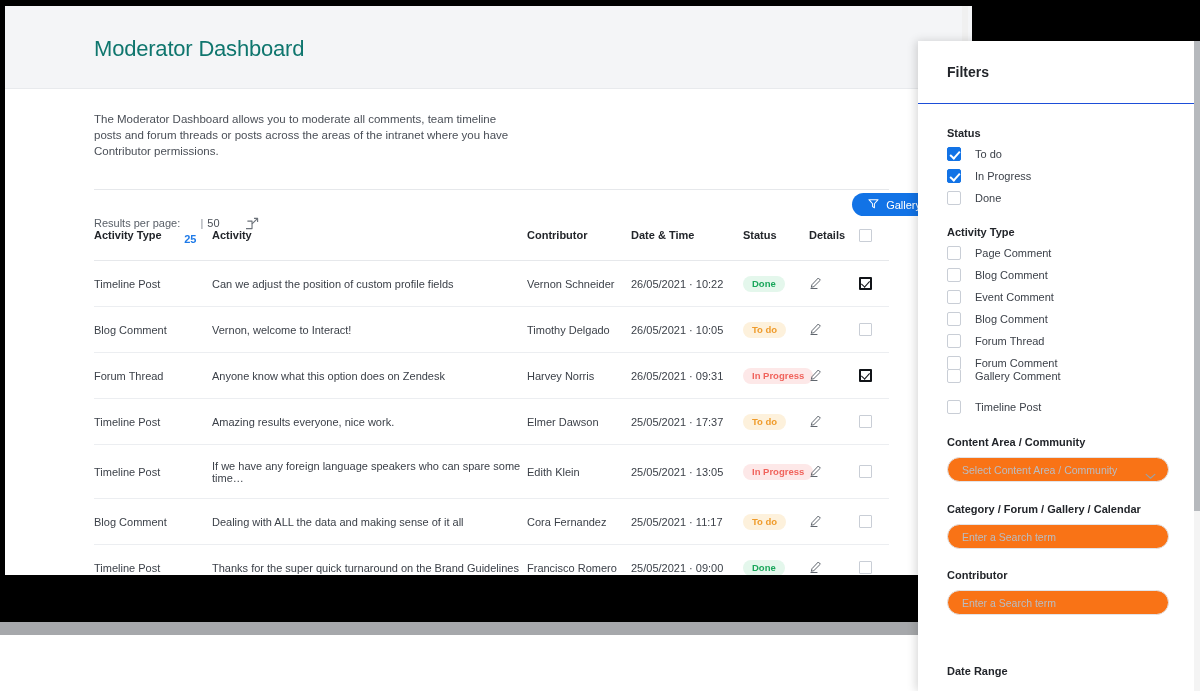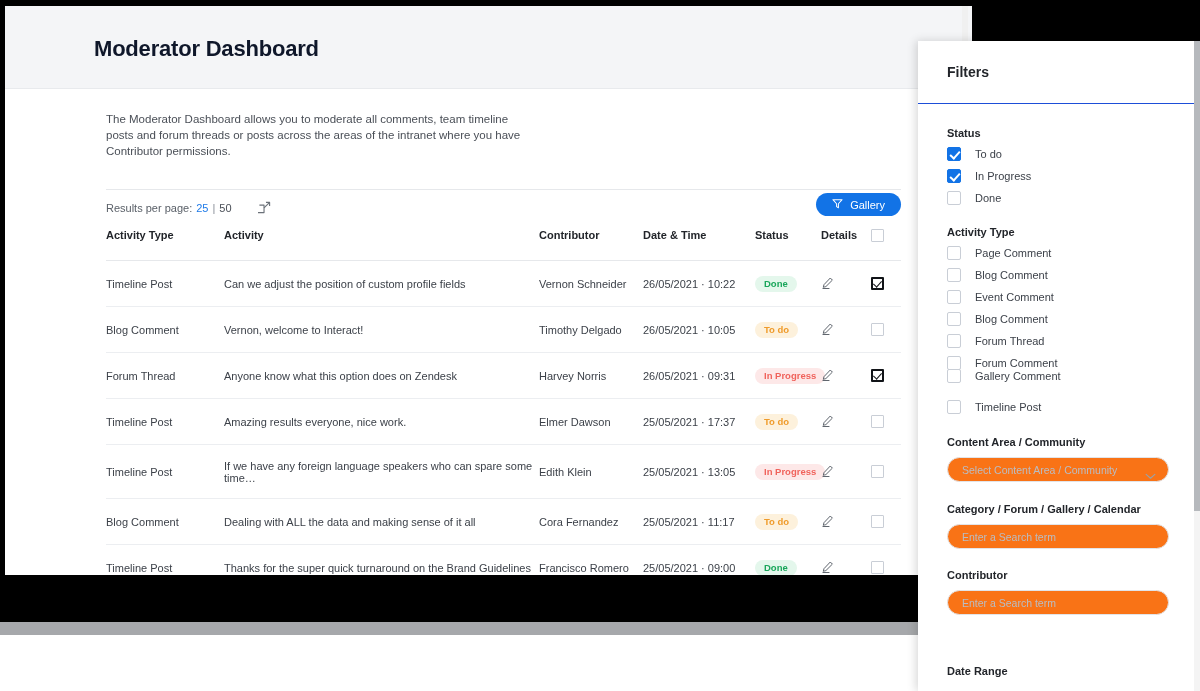--- a/index.html
+++ b/index.html
@@ -50,31 +50,32 @@
     position: absolute;
     left: 0; top: 0;
     width: 967px; height: 82px;
     background: #f4f5f7;
     border-bottom: 1px solid #e8eaed;
   }
   #page-title {
     position: absolute;
     left: 89px; top: 30px;
     font-size: 22px;
-    font-weight: bold;
-    color: #0f172a;
+    font-weight: normal;
+    color: #0f766e;
     letter-spacing: -0.2px;
   }
 
   #content-area {
     position: absolute;
-    left: 12px; top: 83px;
+    left: 0; top: 83px;
     width: 967px;
     height: 486px;
     background: #ffffff;
+    padding-left: 48px;
   }
 
   .intro-para {
     position: absolute;
     left: 89px;
     width: 430px;
     font-size: 11.5px;
     line-height: 16px;
     color: #4a4f57;
   }
@@ -92,22 +93,23 @@
     position: absolute;
     left: 89px; top: 112px;
     font-size: 11px;
     color: #5a6068;
     display: flex;
     align-items: center;
     gap: 4px;
   }
   #rpp-25 {
     color: #1e7ae8;
-    font-weight: normal;
+    font-weight: bold;
     cursor: pointer;
+    margin-top: 32px;
   }
   #rpp-sep { color: #8a9099; }
   #rpp-50 { color: #4a4f57; cursor: pointer; }
   #external-link-icon {
     margin-left: 22px;
     display: inline-flex;
     cursor: pointer;
   }
 
   #filter-button {

